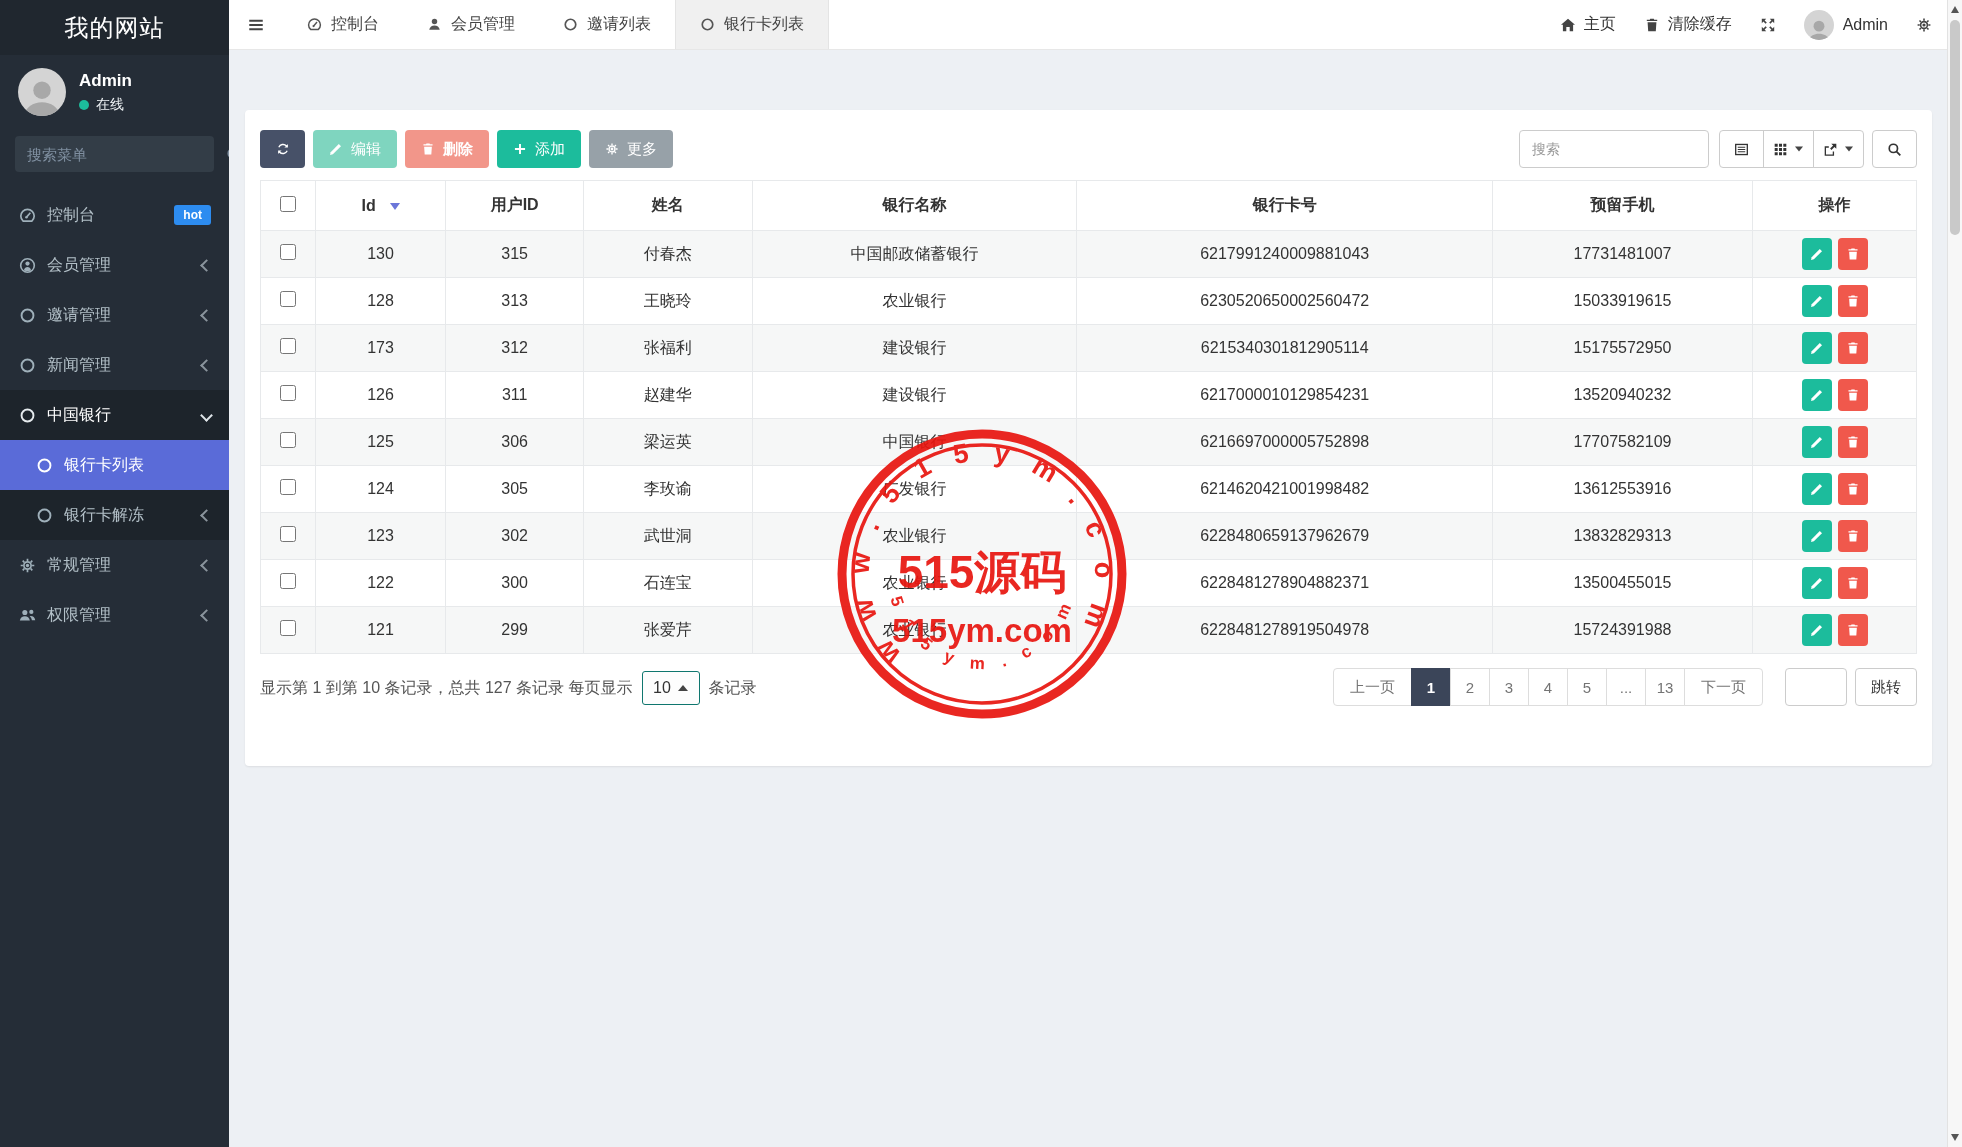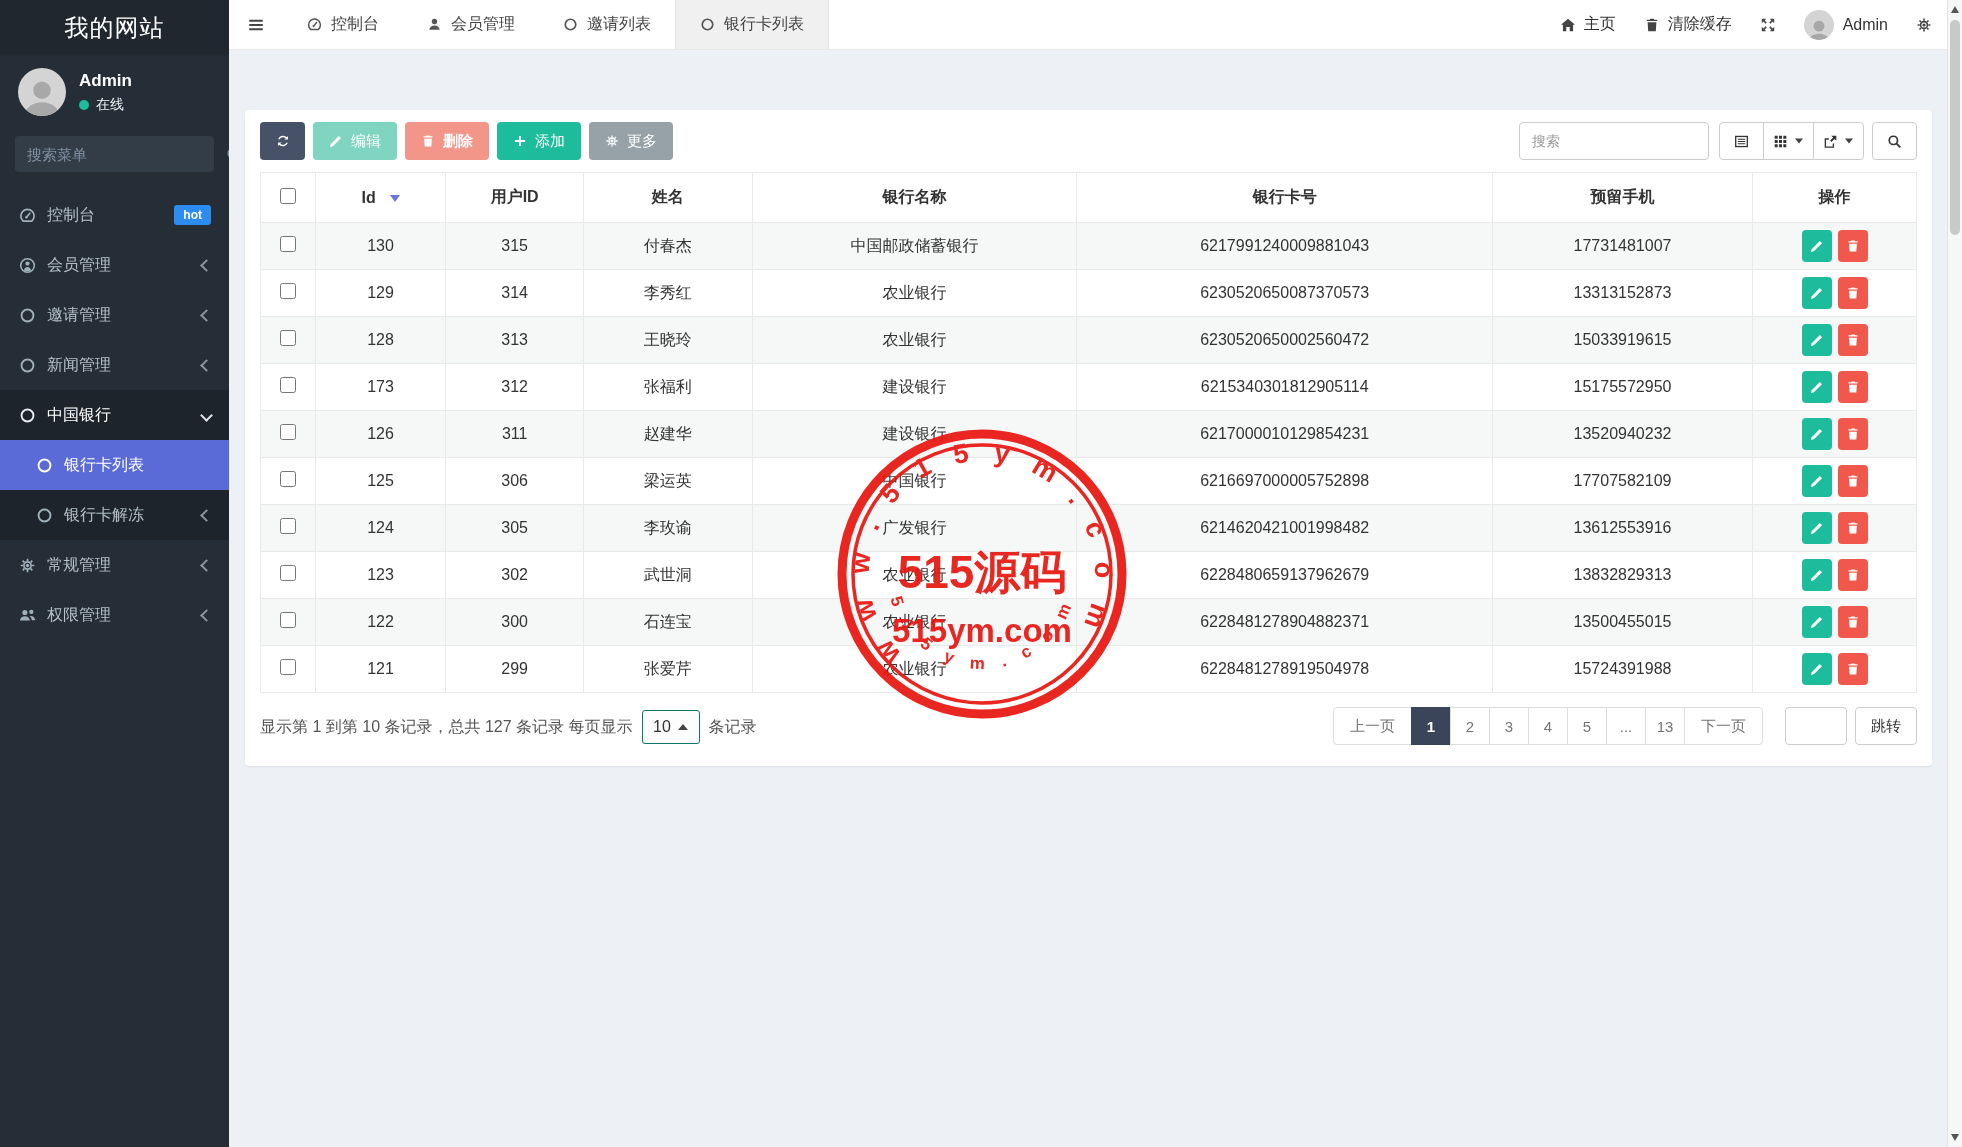--- a/index.html
+++ b/index.html
@@ -51,21 +51,21 @@
   .tab { display:flex; align-items:center; gap:9px; padding:0 24px; font-size:16px; color:#444; cursor:pointer; }
   .tab .ic { font-size:15px; color:#555; }
   .tab.active { background:#f0f0f0; border-left:1px solid #e4e4e4; border-right:1px solid #e4e4e4; }
   .nav-right { margin-left:auto; display:flex; align-items:center; gap:28px; font-size:16px; color:#333; }
   .nav-link { display:flex; align-items:center; gap:8px; cursor:pointer; }
   .nav-link .ic { font-size:16px; color:#444; }
   .nav-user { display:flex; align-items:center; gap:9px; cursor:pointer; }
   .avatar.sm { width:30px; height:30px; }
 
   .content { flex:1; position:relative; background:#edf0f4; overflow:hidden; }
-  .card { position:absolute; left:16px; top:60px; right:30px; height:656px; background:#fff; border-radius:4px; box-shadow:0 1px 2px rgba(0,0,0,.08); padding:12px 15px 0; }
+  .card { position:absolute; left:16px; top:60px; right:30px; height:656px; background:#fff; border-radius:4px; box-shadow:0 1px 2px rgba(0,0,0,.08); padding:20px 15px 0; }
 
   
   .toolbar { display:flex; align-items:center; }
   .btn { height:38px; border:none; border-radius:4px; color:#fff; font-size:15px; font-family:inherit; display:inline-flex; align-items:center; gap:8px; padding:0 16px; margin-right:8px; cursor:pointer; }
   .btn .ic { font-size:14px; }
   .btn-refresh { width:45px; justify-content:center; padding:0; background:var(--btn-dark,#475168); }
   .btn-edit { background:var(--success-light,#7fd5bf); }
   .btn-del { background:var(--danger-light,#f2968a);font-weight:bold; }
   .btn-add { background:var(--success,#1cbc9c); }
   .btn-more { background:var(--gray-btn,#97a1a8); }
@@ -411,38 +411,20 @@
                       <path d="M1.9 11.6L11.2 2.3l2.5 2.5-9.3 9.3-3.2.7z"></path>
                     </svg>
                   </button><button class="rowbtn rb-del">
                     <svg class="ic" viewBox="0 0 16 16">
                       <path d="M6.2 1.8h3.6l.4.9h3v1.4H2.8V2.7h3zM3.6 5.3h8.8l-.6 9H4.2z"></path>
                     </svg>
                   </button></td>
             </tr>
             <tr>
               <td><input type="checkbox" style=""></td>
-              <td>129</td>
-                <td>314</td>
-              <td>李秀红</td>
-                <td>农业银行</td>
-              <td>6230520650087370573</td>
-                <td>13313152873</td>
-              <td><button class="rowbtn rb-edit">
-                    <svg class="ic" viewBox="0 0 16 16">
-                      <path d="M1.9 11.6L11.2 2.3l2.5 2.5-9.3 9.3-3.2.7z"></path>
-                    </svg>
-                  </button><button class="rowbtn rb-del">
-                    <svg class="ic" viewBox="0 0 16 16">
-                      <path d="M6.2 1.8h3.6l.4.9h3v1.4H2.8V2.7h3zM3.6 5.3h8.8l-.6 9H4.2z"></path>
-                    </svg>
-                  </button></td>
-            </tr>
-            <tr>
-              <td><input type="checkbox" style=""></td>
               <td>128</td>
                 <td>313</td>
               <td>王晓玲</td>
                 <td>农业银行</td>
               <td>6230520650002560472</td>
                 <td>15033919615</td>
               <td><button class="rowbtn rb-edit">
                     <svg class="ic" viewBox="0 0 16 16">
                       <path d="M1.9 11.6L11.2 2.3l2.5 2.5-9.3 9.3-3.2.7z"></path>
                     </svg>

